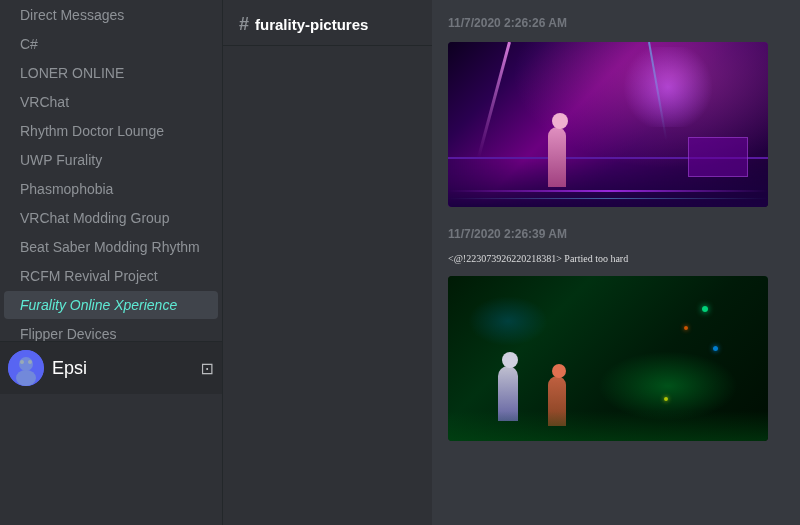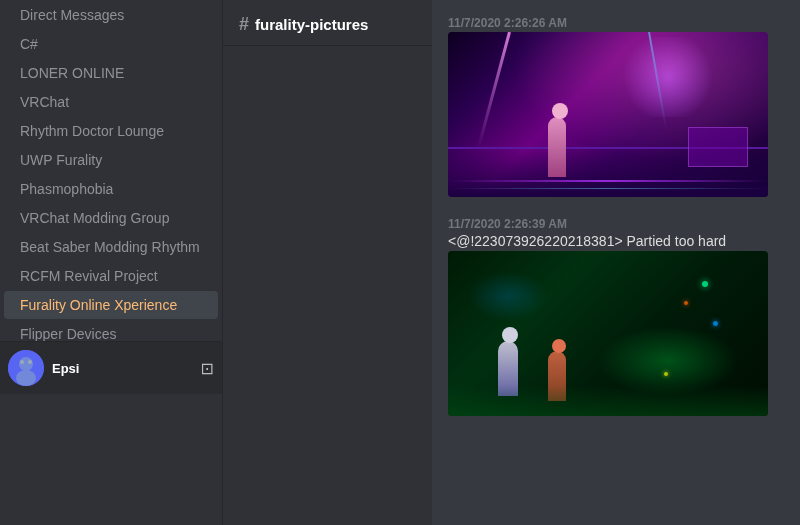--- a/index.html
+++ b/index.html
@@ -29,21 +29,22 @@
       font-size: 14px;
       cursor: pointer;
       border-radius: 4px;
       margin: 1px 4px;
       white-space: nowrap;
       overflow: hidden;
       text-overflow: ellipsis;
     }
     .sidebar-item.active {
       background: #40444b;
-      color: #fdba74;
+      color: #5eead4;
+      font-style: italic;
     }
 
     
     .sidebar-bottom {
       margin-top: auto;
       border-top: 1px solid #23272a;
       padding: 8px;
       display: flex;
       align-items: center;
       gap: 8px;
@@ -55,22 +56,22 @@
       border-radius: 50%;
       background: #5865f2;
       flex-shrink: 0;
       overflow: hidden;
       display: flex;
       align-items: center;
       justify-content: center;
     }
     .username-text {
       color: #ffffff;
-      font-size: 13px;
-      font-weight: 700;
+      font-size: 18px;
+      font-weight: 400;
       flex: 1;
     }
     .user-icon {
       color: #b9bbbe;
       font-size: 16px;
       cursor: pointer;
     }
 
     
     #channel-panel {
@@ -109,30 +110,31 @@
     }
     .messages-area {
       padding: 16px 16px 0 16px;
       display: flex;
       flex-direction: column;
       gap: 20px;
     }
     .message-block {
       display: flex;
       flex-direction: column;
-      gap: 2px;
+      gap: 12px;
     }
     .message-timestamp {
       color: #72767d;
       font-size: 12px;
       font-weight: 600;
     }
     .message-text {
       color: #dcddde;
-      font-size: 14px;
+      font-size: 10px;
+      font-family: Liberation Serif, serif;
     }
 
     
     .img-placeholder {
       width: 320px;
       height: 165px;
       border-radius: 4px;
       position: relative;
       overflow: hidden;
     }

